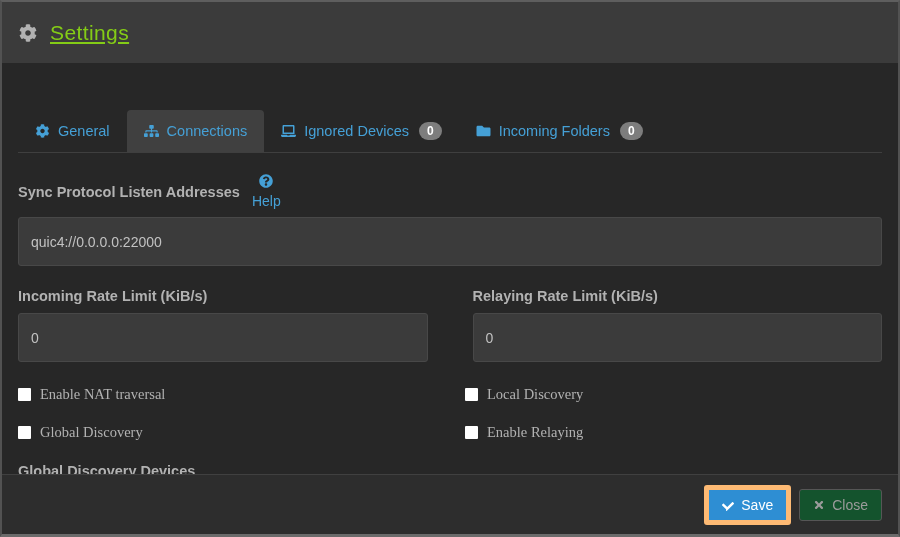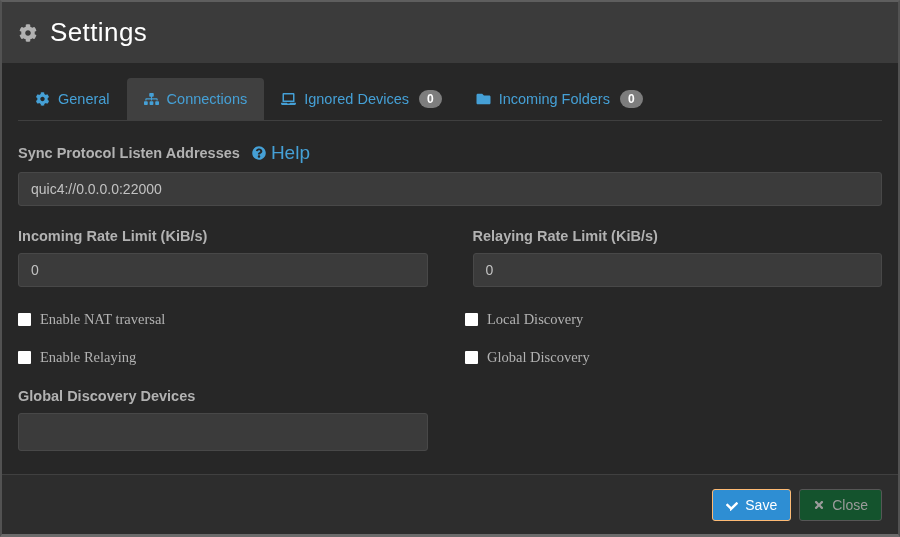--- a/index.html
+++ b/index.html
@@ -17,24 +17,24 @@
   }
 
   
   .modal-header {
     height: 61px; flex: none;
     background: #3b3b3b;
     display: flex; align-items: center;
     padding: 0 17px; gap: 13px;
   }
   .modal-header .hdr-icon svg { width: 18px; height: 18px; fill: #b2b2b2; display: block; }
-  .modal-title { font-size: 26px; color: #ffffff; letter-spacing: .4px; }
+  .modal-title { font-size: 21px; color: #84cc16; letter-spacing: .4px; text-decoration: underline; }
 
   
-  .modal-body { flex: 1; padding: 15px 16px 0 16px; overflow: hidden; }
+  .modal-body { flex: 1; padding: 15px 16px 0 16px; overflow: hidden; margin-top: 32px; }
 
   .tabs { display: flex; border-bottom: 1px solid #3f3f3f; }
   .tab {
     display: flex; align-items: center; gap: 8px;
     padding: 12px 17px;
     color: #45a0d6; font-size: 14.5px;
     cursor: pointer; white-space: nowrap;
   }
   .tab svg { width: 15px; height: 14px; fill: currentColor; display: block; }
   .tab.active { background: #404040; border-radius: 4px 4px 0 0; }
@@ -43,26 +43,26 @@
     font-size: 12px; font-weight: bold;
     border-radius: 10px; padding: 3px 8px; line-height: 1;
     margin-left: 2px;
   }
 
   .form-group { margin-top: 21px; }
   .label-row { display: flex; align-items: center; gap: 12px; }
   .ctl-label { color: #b2b2b2; font-weight: bold; font-size: 14.5px; }
   .help-link {
     display: flex; align-items: center; gap: 5px;
-    color: #45a0d6; font-size: 19px; text-decoration: none; cursor: pointer;
+    color: #45a0d6; font-size: 14px; text-decoration: none; cursor: pointer; flex-direction: column;
   }
   .help-link svg { width: 14px; height: 14px; fill: currentColor; display: block; }
 
   .form-control {
-    width: 100%; height: 34px; margin-top: 8px;
+    width: 100%; height: 49px; margin-top: 8px;
     background: #3b3b3b;
     border: 1px solid #484848; border-radius: 3px;
     color: #c2c2c2; font-size: 14px;
     padding: 0 12px;
     font-family: "Liberation Sans", "DejaVu Sans", sans-serif;
     outline: none;
   }
   .form-control.tall { height: 38px; }
 
   .two-col { display: grid; grid-template-columns: 1fr 1fr; column-gap: 45px; }
@@ -87,21 +87,21 @@
     display: flex; align-items: center; justify-content: flex-end;
     gap: 8px; padding: 0 16px;
   }
   .btn {
     display: flex; align-items: center; gap: 7px;
     font-size: 14px; border-radius: 3px;
     padding: 8px 13px; cursor: pointer; line-height: 1;
     font-family: "Liberation Sans", "DejaVu Sans", sans-serif;
   }
   .btn svg { width: 12px; height: 12px; display: block; }
-  .btn-save { background: #2e8ed3; border: 1px solid #fdba74; color: #fff; }
+  .btn-save { background: #2e8ed3; border: 5px solid #fdba74; color: #fff; }
   .btn-save svg { fill: #fff; }
   .btn-close { background: #14532d; border: 1px solid #565656; color: #9b9b9b; }
   .btn-close svg { fill: #9b9b9b; }
 </style>
 </head>
 <body>
 
 <div class="window">
 
   <div class="modal-header">
@@ -182,25 +182,25 @@
       <div class="checkbox-item">
         <span class="checkbox-box"></span>
         <span class="checkbox-label">Enable NAT traversal</span>
       </div>
       <div class="checkbox-item">
         <span class="checkbox-box"></span>
         <span class="checkbox-label">Local Discovery</span>
       </div>
       <div class="checkbox-item">
         <span class="checkbox-box"></span>
+        <span class="checkbox-label">Global Discovery</span>
+      </div>
+      <div class="checkbox-item">
+        <span class="checkbox-box"></span>
         <span class="checkbox-label">Enable Relaying</span>
-      </div>
-      <div class="checkbox-item">
-        <span class="checkbox-box"></span>
-        <span class="checkbox-label">Global Discovery</span>
       </div>
     </div>
 
     <div class="two-col form-group">
       <div>
         <span class="ctl-label">Global Discovery Devices</span>
         <input class="form-control tall" type="text" value="" style="">
       </div>
       <div></div>
     </div>

